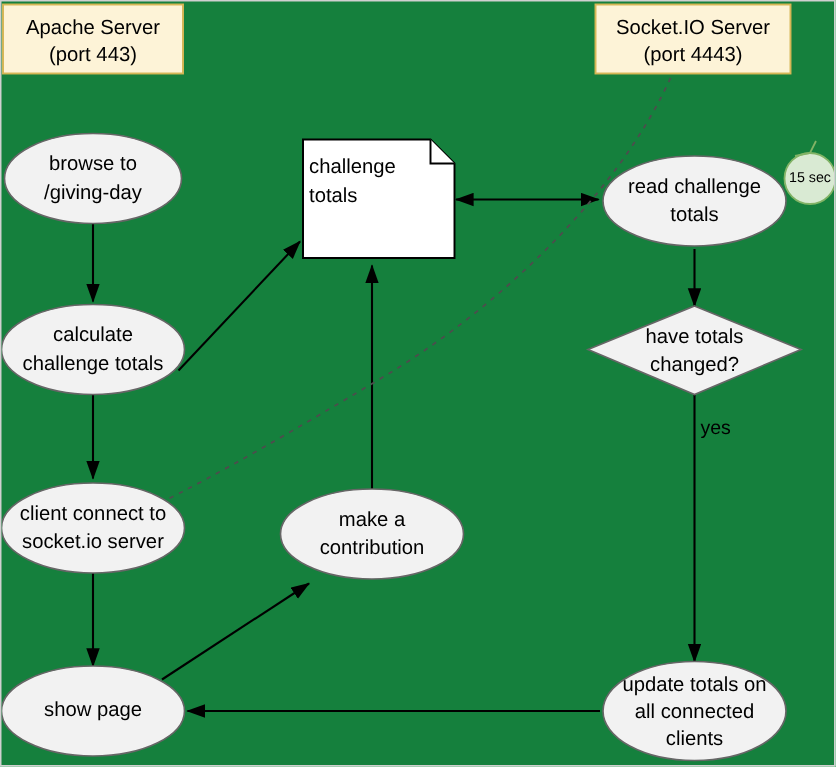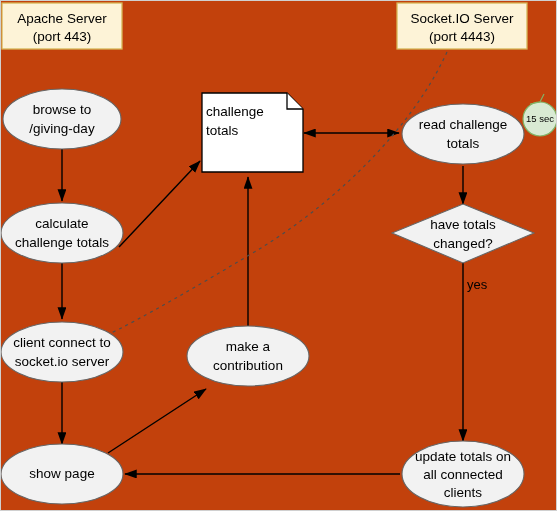--- a/index.html
+++ b/index.html
@@ -7,21 +7,21 @@
     padding: 0;
     background: #ffffff;
   }
   body {
     font-family: "Liberation Sans", sans-serif;
   }
   #diagram-root {
     position: relative;
     width: 557px;
     height: 511px;
-    background: #c2410c;
+    background: #15803d;
     border: 1px solid #d0d0d0;
     box-sizing: border-box;
     overflow: hidden;
   }
   svg#flowchart {
     display: block;
     width: 557px;
     height: 511px;
   }
   .node-shape {

